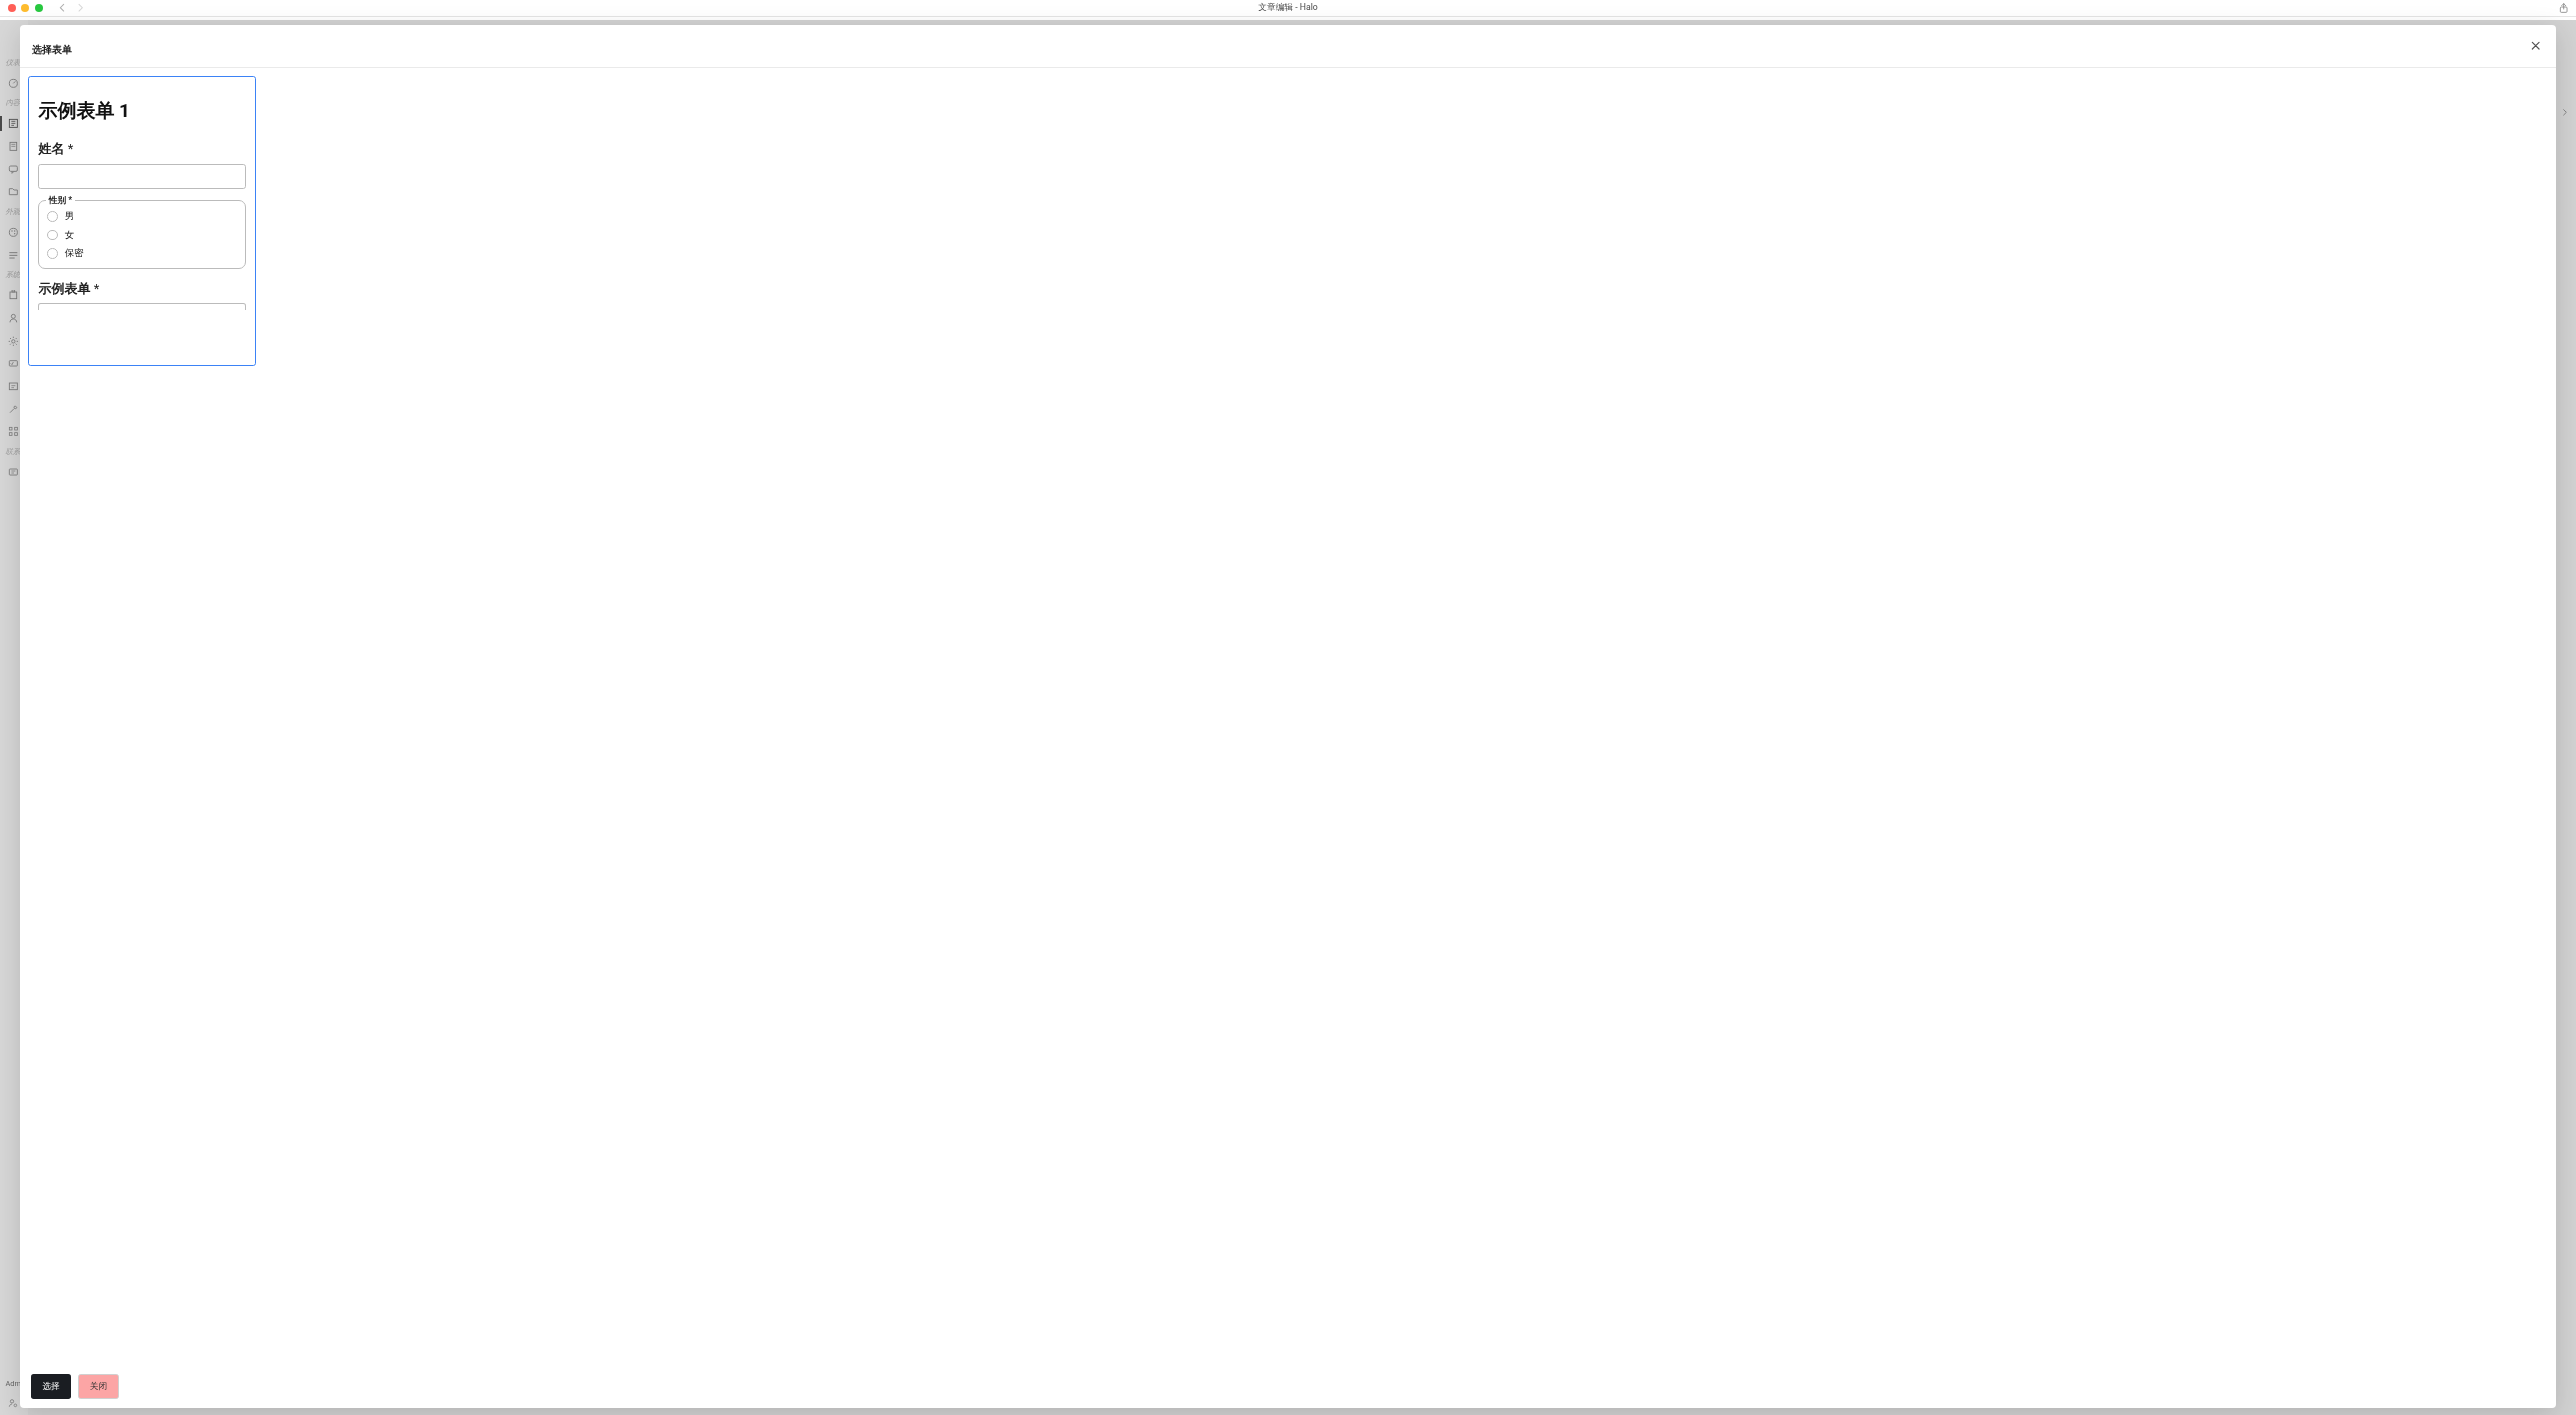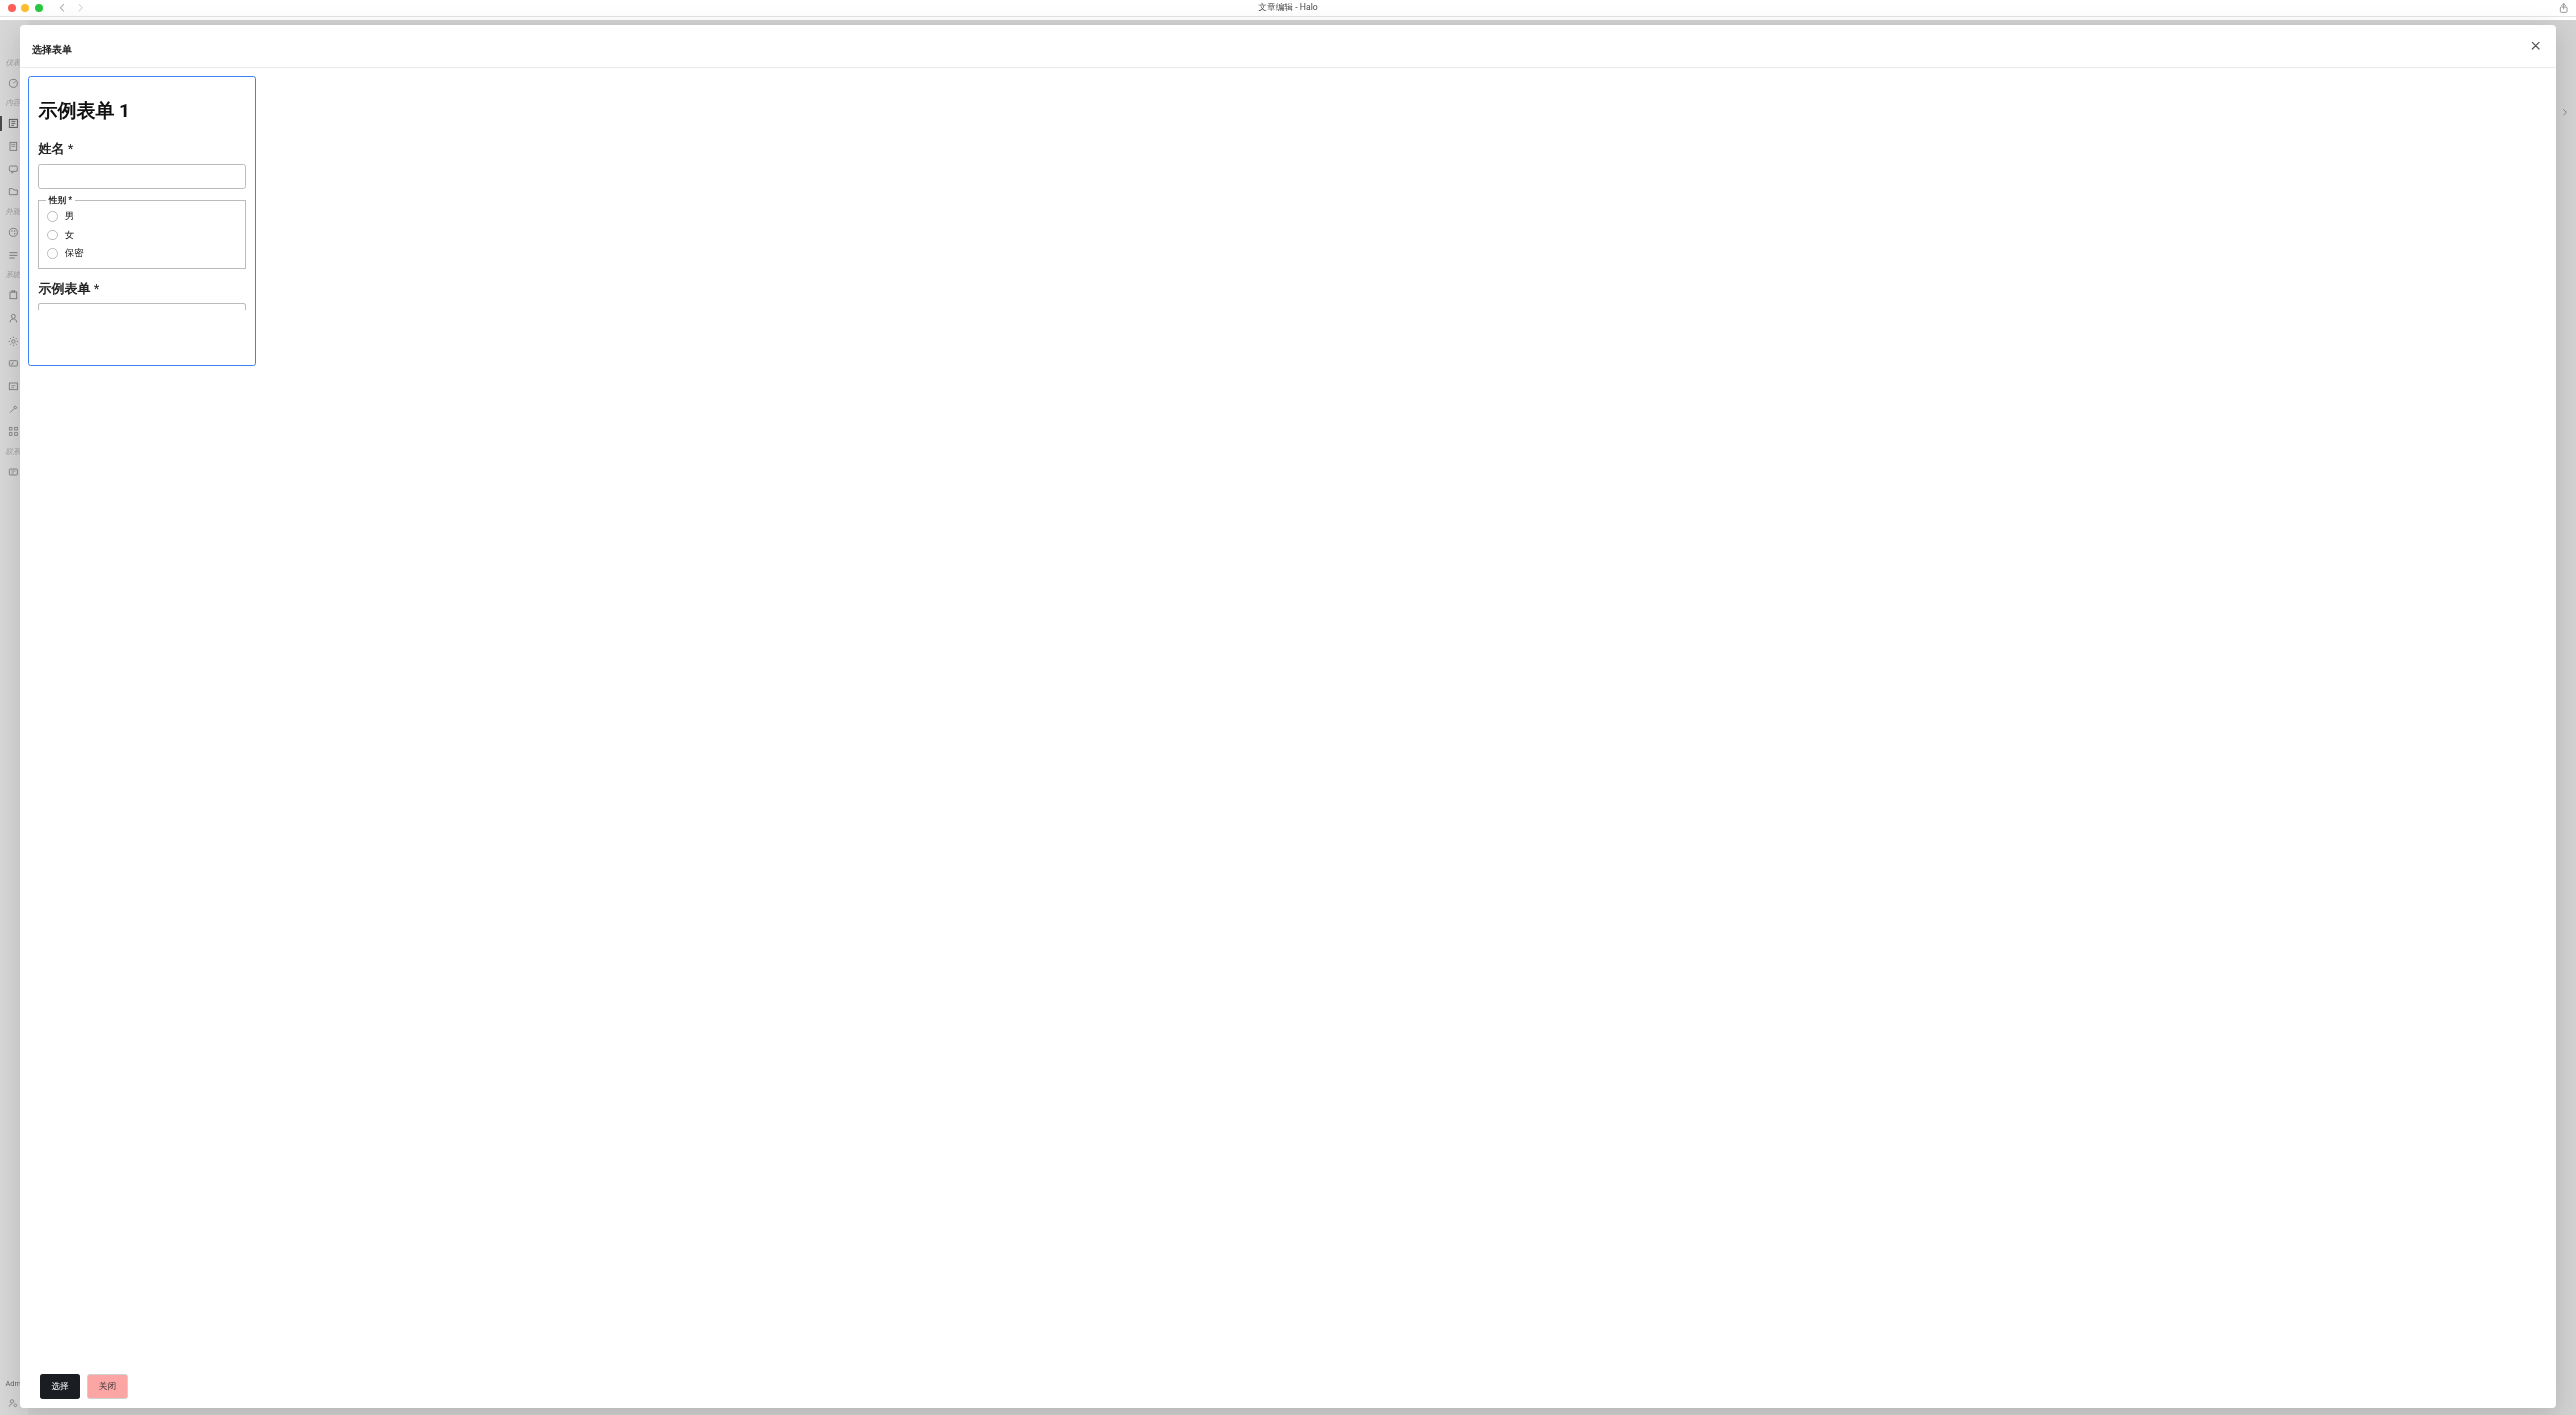--- a/index.html
+++ b/index.html
@@ -209,21 +209,21 @@
       width: 100%;
       height: 25.5px;
       border: 0.7px solid #bbb;
       border-radius: 2.7px;
       padding: 0 6.7px;
       font-size: 9.4px;
       margin-bottom: 10.7px;
     }
     .fieldset {
       border: 0.7px solid #bbb;
-      border-radius: 0;
+      border-radius: 7px;
       padding: 6.7px 8px 5.4px 8px;
       margin-bottom: 10.7px;
       position: relative;
     }
     .fieldset .legend {
       position: absolute;
       top: -6px;
       left: 6.7px;
       background: #fff;
       padding: 0 2.7px;
@@ -255,21 +255,20 @@
       border-bottom: none;
       border-radius: 2.7px 2.7px 0 0;
       margin-top: 5.4px;
     }
     
     
     .modal-footer {
       padding: 8px 10.7px 9.4px 10.7px;
       display: flex;
       gap: 6.7px;
-      margin-left: 9px;
     }
     .btn {
       padding: 5.4px 10.7px;
       border-radius: 2.7px;
       font-size: 8.7px;
       cursor: pointer;
       border: 0.7px solid transparent;
     }
     .btn-primary {
       background: #1a1d22;

